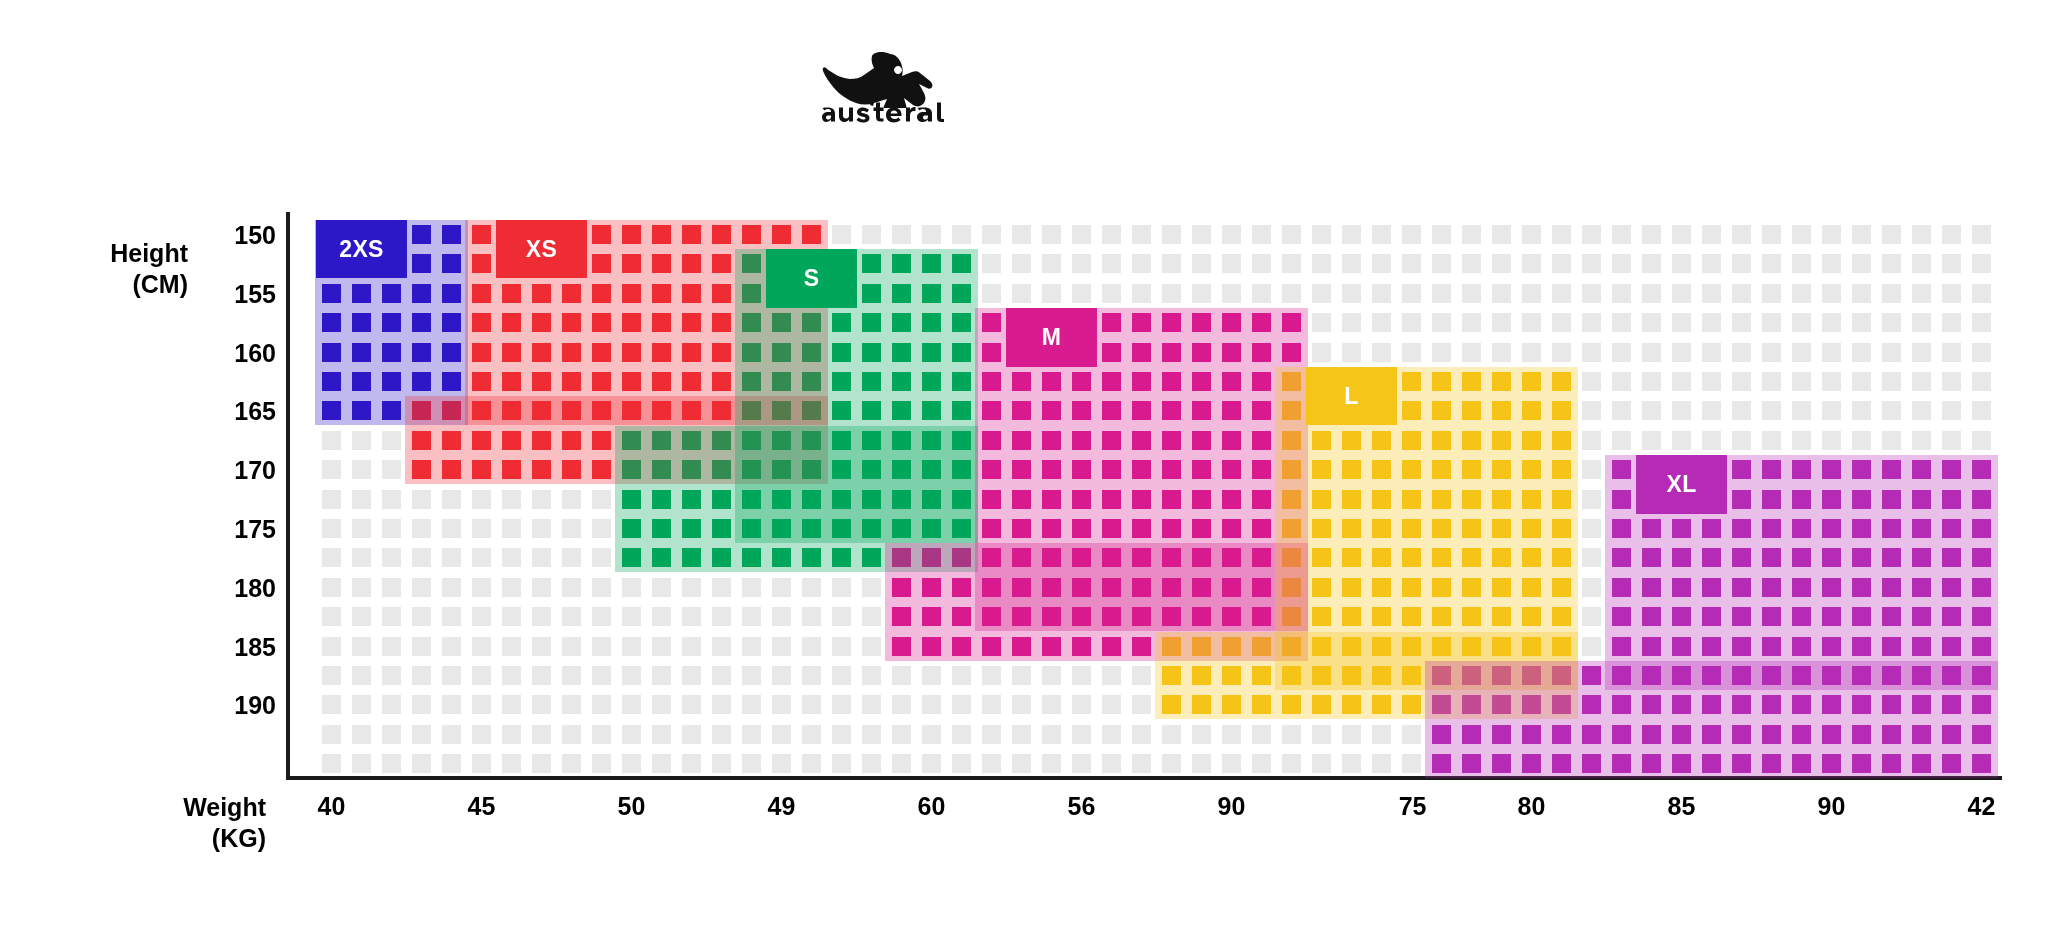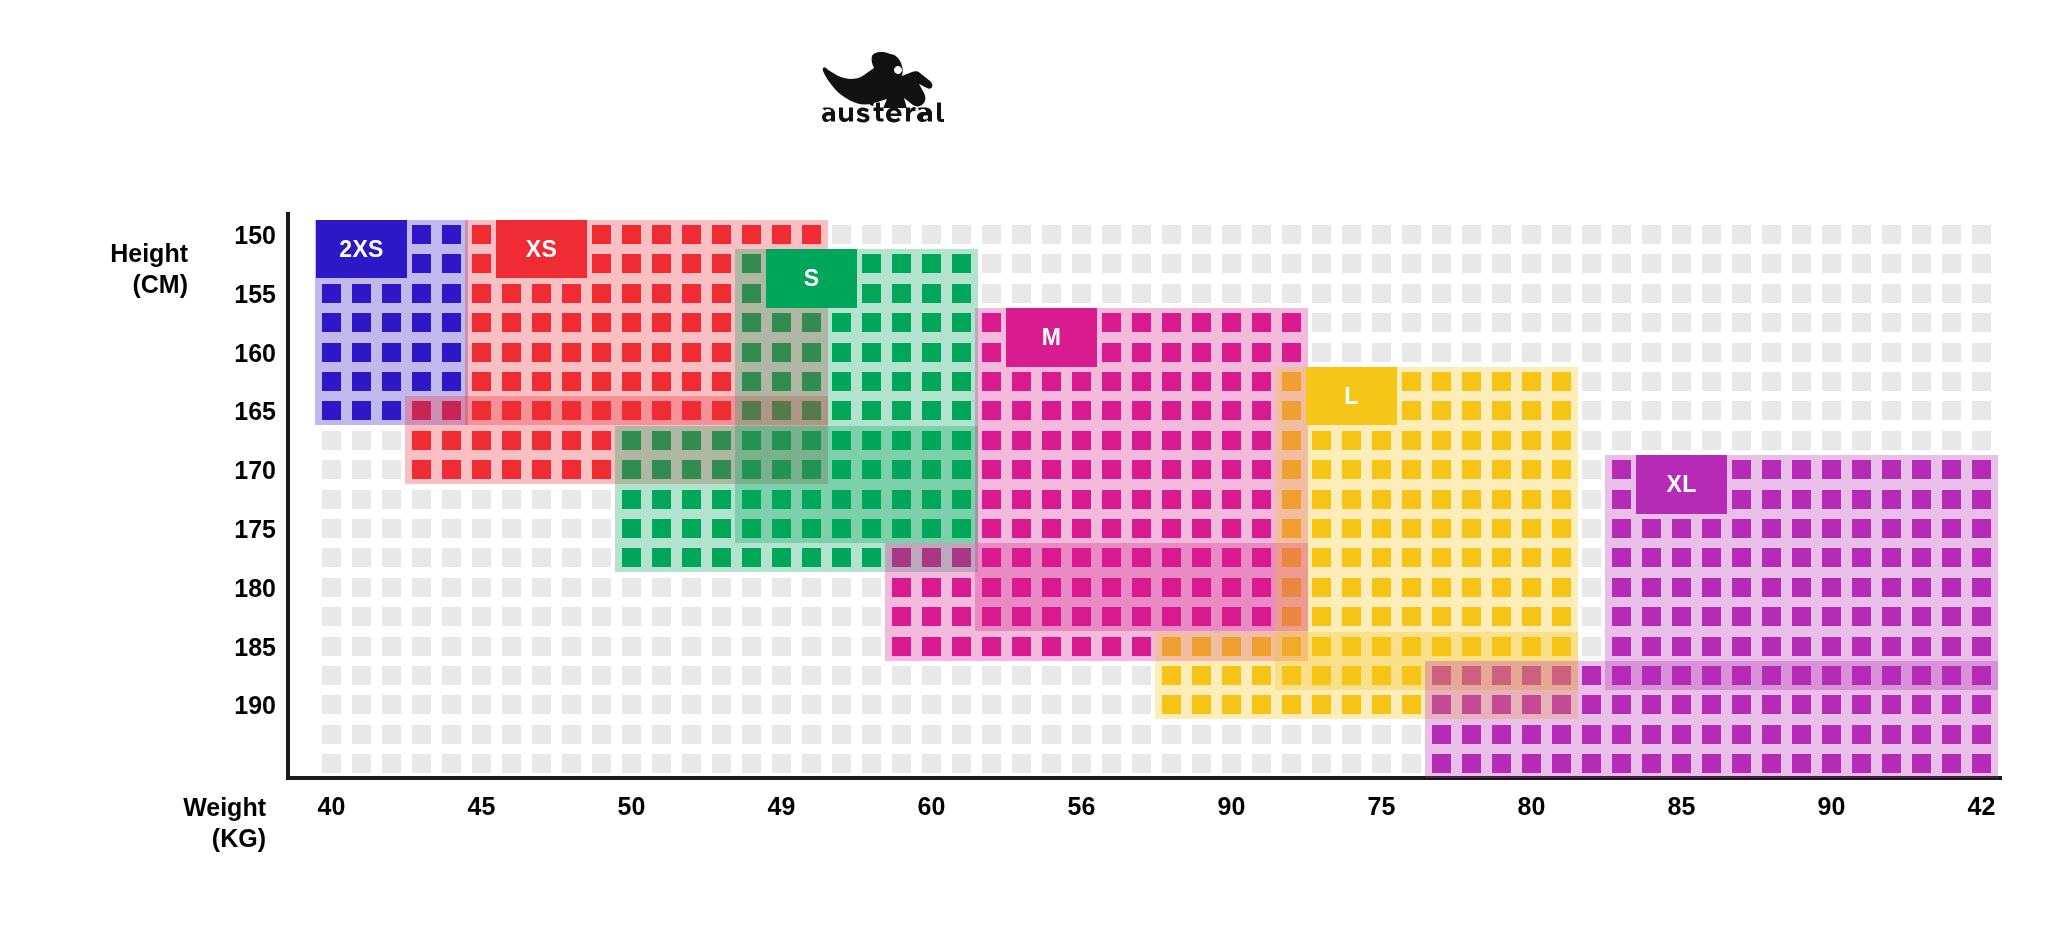--- a/index.html
+++ b/index.html
@@ -97,21 +97,21 @@
     <div class="ytick" style="top: 479.4px;">190</div>
   </div>
 <div id="x-ticks">
     <div class="xtick" style="left: -1.5px;">40</div>
     <div class="xtick" style="left: 148.5px; text-align: center;">45</div>
     <div class="xtick" style="left: 298.5px;">50</div>
     <div class="xtick" style="left: 448.5px;">49</div>
     <div class="xtick" style="left: 598.5px;">60</div>
     <div class="xtick" style="left: 748.5px;">56</div>
     <div class="xtick" style="left: 898.5px;">90</div>
-    <div class="xtick" style="left: 1048.5px;">75</div>
+    <div class="xtick" style="left: 1048.5px; text-align: right;">75</div>
     <div class="xtick" style="left: 1198.5px;">80</div>
     <div class="xtick" style="left: 1348.5px;">85</div>
     <div class="xtick" style="left: 1498.5px;">90</div>
     <div class="xtick" style="left: 1648.5px;">42</div>
   </div>
 
 <div id="plot-frame">
   <div id="cell-grid">
       <div class="cell" style="left: 34px; top: 13px; background: rgb(45, 24, 200);"></div>
       <div class="cell" style="left: 64px; top: 13px; background: rgb(45, 24, 200);"></div>

